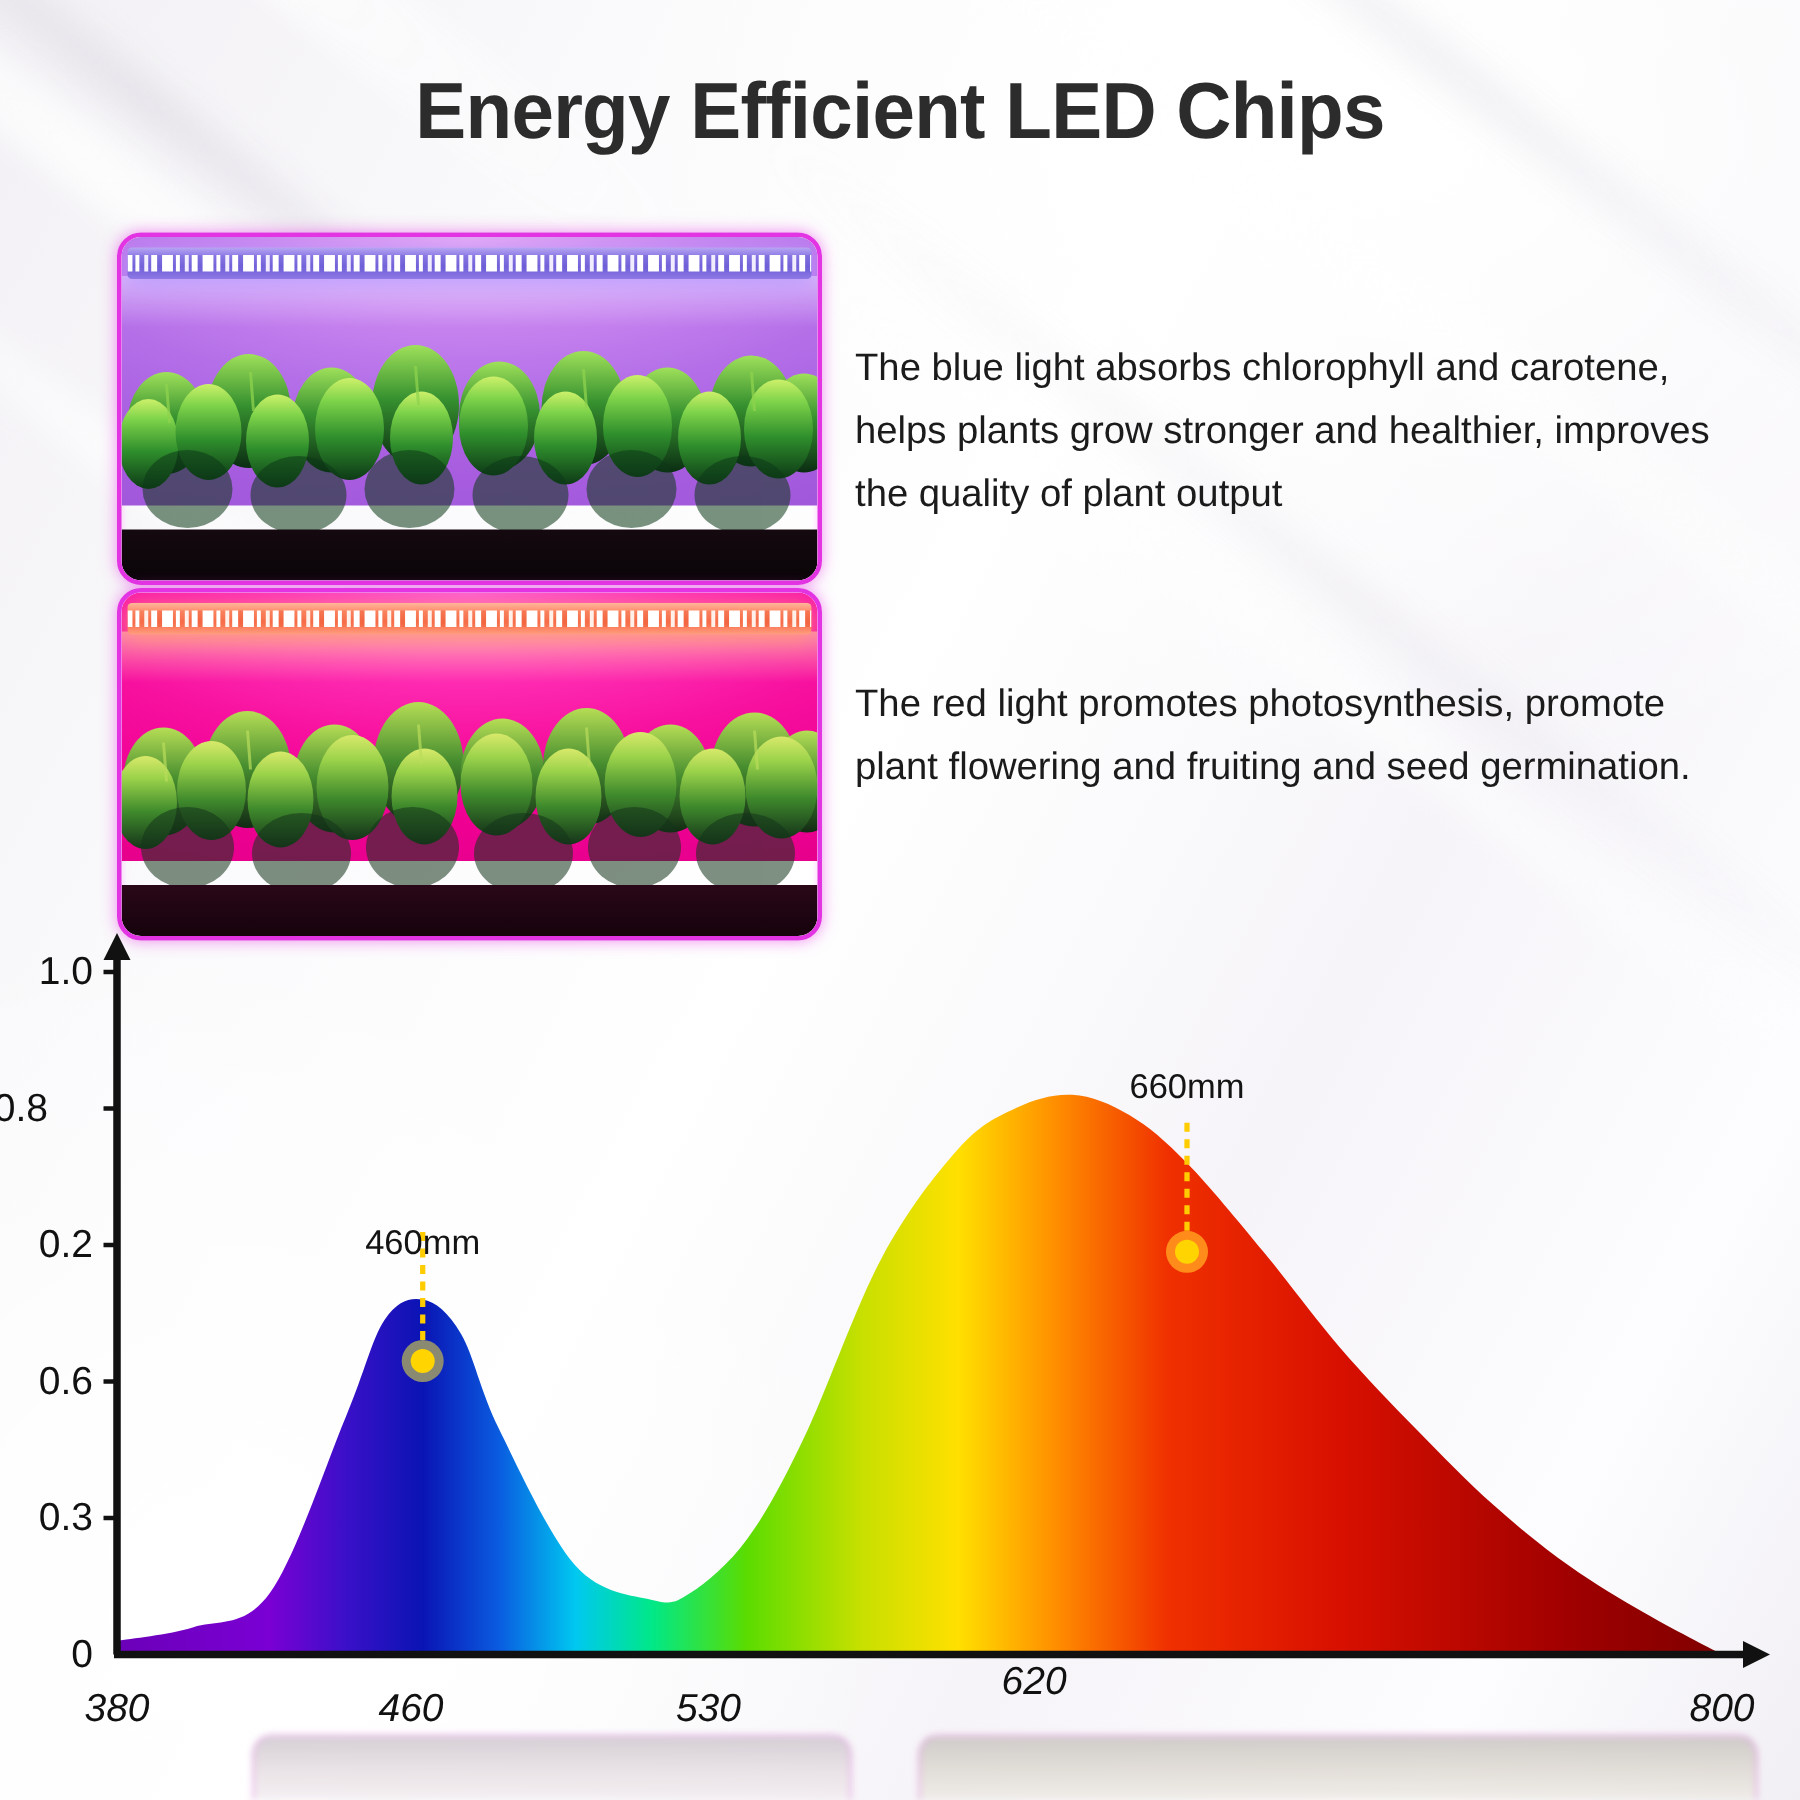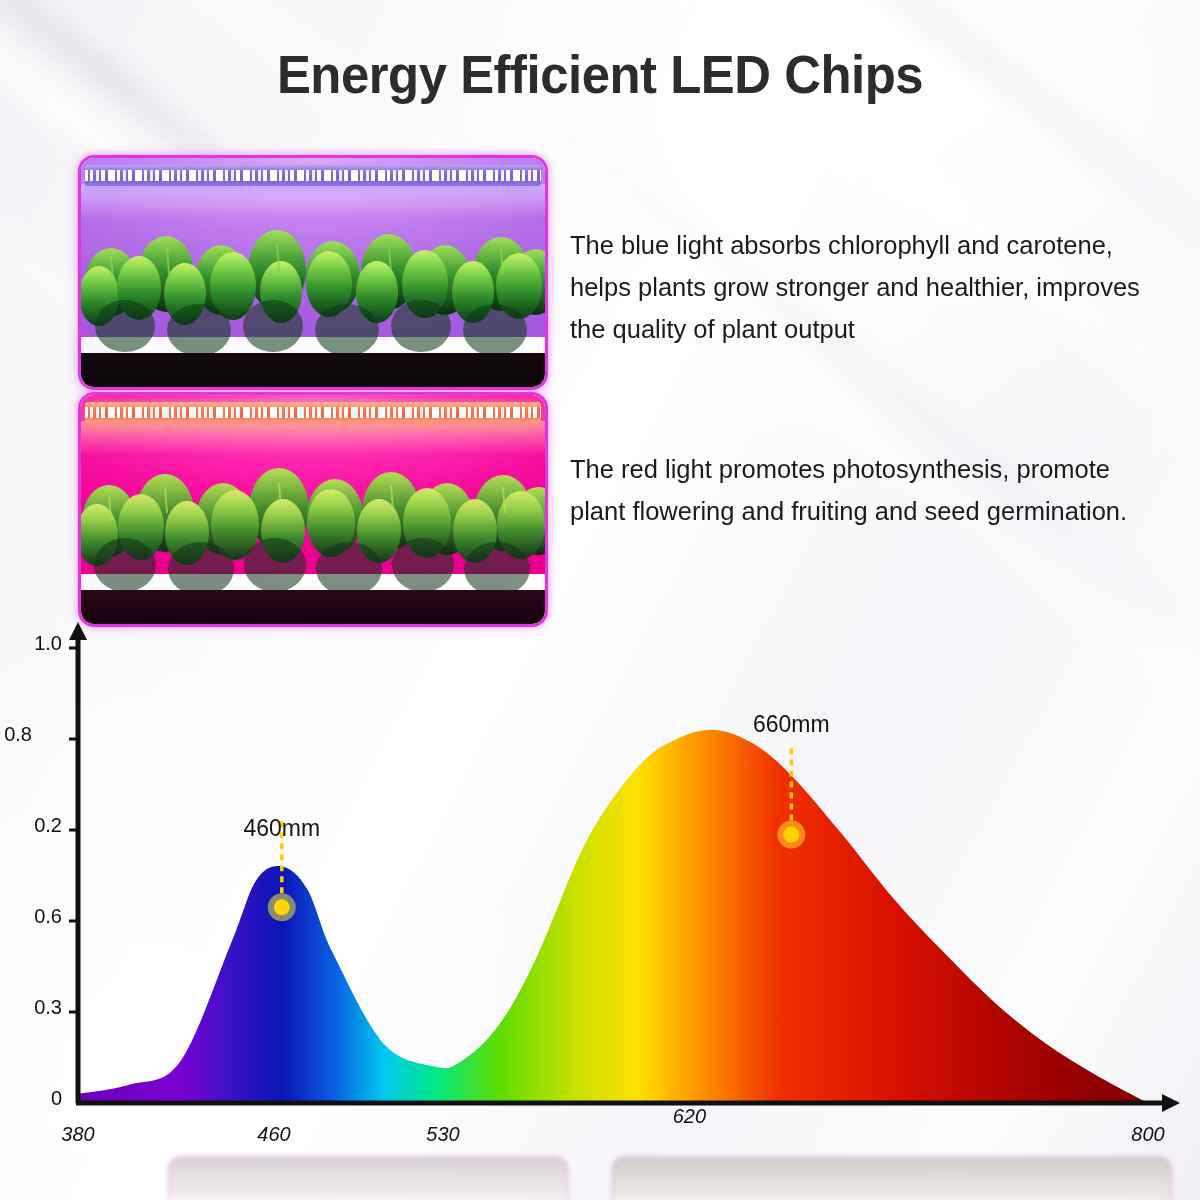--- a/index.html
+++ b/index.html
@@ -99,21 +99,21 @@
     position:absolute; left:570px; width:600px; z-index:6;
     font-size:25.5px; line-height:42px; color:#1b1b1b;
     font-family:"Liberation Sans", sans-serif;
   }
   #text-blue{ top:224px; }
   #text-red{ top:448px; }
 
   
   #spectrum-chart{ position:absolute; left:0; top:620px; width:1200px; height:560px; z-index:6; }
   .ylabel, .xlabel{
-    position:absolute; font-size:20px; color:#111;
+    position:absolute; font-size:26px; color:#111;
     font-family:"Liberation Sans", sans-serif; white-space:nowrap;
   }
   .ylabel{ right:0; width:56px; text-align:right; }
   .xlabel{ text-align:center; width:80px;font-style:italic; }
   .peak-label{
     position:absolute; font-size:23px; color:#141414; white-space:nowrap;
     font-family:"Liberation Sans", sans-serif; text-align:center; width:140px;
   }
 
   
@@ -316,21 +316,21 @@
       <div class="ylabel" style="top: 467px; right: 1138px;">0</div>
       <div class="ylabel" style="top: 376px; right: 1138px;">0.3</div>
       <div class="ylabel" style="top: 285px; right: 1138px;">0.6</div>
       <div class="ylabel" style="top: 194px; right: 1138px;">0.2</div>
       <div class="ylabel" style="top: 103px; right: 1168px;">0.8</div>
       <div class="ylabel" style="top: 12px; right: 1138px;">1.0</div>
     </div>
   <div id="x-tick-labels">
       <div class="xlabel" style="left: 38px; top: 503px;">380</div>
       <div class="xlabel" style="left: 234px; top: 503px;">460</div>
-      <div class="xlabel" style="left: 403px; top: 503px;">530</div>
+      <div class="xlabel" style="left: 414px; top: 503px; text-align: right;">530</div>
       <div class="xlabel" style="left: 649.429px; top: 485px; text-align: center;">620</div>
       <div class="xlabel" style="left: 1108px; top: 503px;">800</div>
     </div>
   <div id="peak-labels">
       <div class="peak-label" style="left: 211.81px; top: 163.35px; margin-top: 32px;">460mm</div>
       <div class="peak-label" style="left: 721.333px; top: 90.55px;">660mm</div>
     </div>
 </div>
 
 <div class="bottom-card" id="bottom-card-left"></div>

